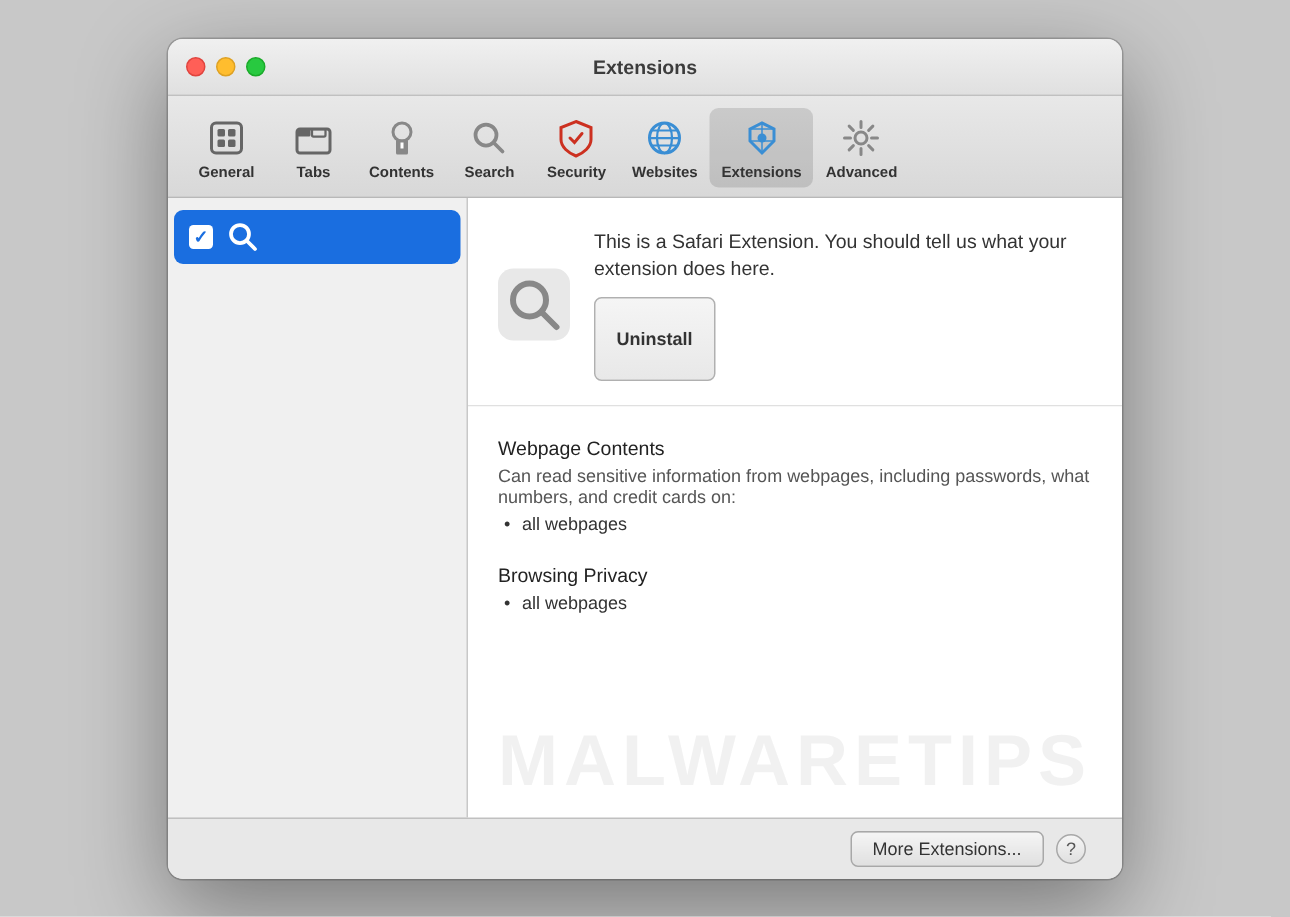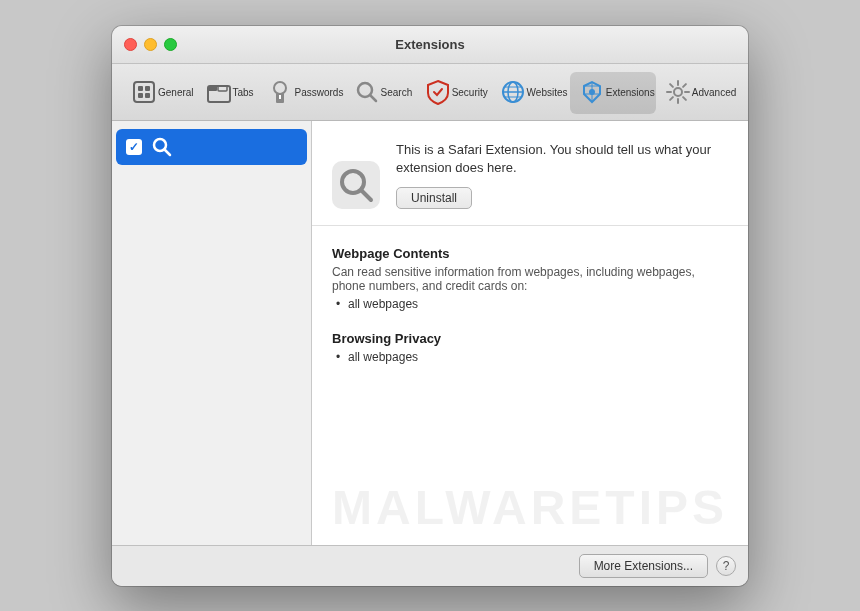--- a/index.html
+++ b/index.html
@@ -68,26 +68,27 @@
       border-bottom: 1px solid #b8b8b8;
       padding: 8px 10px 6px;
       display: flex;
       align-items: flex-end;
       gap: 0;
       flex-shrink: 0;
     }
 
     .toolbar-item {
       display: flex;
-      flex-direction: row;
+      flex-direction: column;
       align-items: center;
       padding: 4px 8px;
       border-radius: 6px;
       cursor: pointer;
       min-width: 58px;
+      font-weight: bold;
     }
 
     .toolbar-item.active {
       background: rgba(0,0,0,0.12);
     }
 
     .toolbar-icon {
       width: 32px;
       height: 32px;
       display: flex;
@@ -169,21 +170,21 @@
       flex: 1;
       background: white;
       display: flex;
       flex-direction: column;
       overflow: hidden;
     }
 
     
     .ext-header {
       display: flex;
-      align-items: flex-end;
+      align-items: center;
       padding: 20px 20px 16px;
       border-bottom: 1px solid #e0e0e0;
       gap: 16px;
       background: white;
     }
 
     .ext-icon {
       width: 48px;
       height: 48px;
       border-radius: 10px;
@@ -202,43 +203,44 @@
       font-size: 13px;
       color: #333;
       line-height: 1.4;
       margin-bottom: 10px;
     }
 
     .uninstall-btn {
       background: linear-gradient(to bottom, #f5f5f5, #e8e8e8);
       border: 1px solid #b0b0b0;
       border-radius: 5px;
-      padding: 3px 14px;
+      padding: 20px 14px;
       font-size: 12px;
       color: #333;
       cursor: pointer;
       display: inline-block;
+      font-weight: bold;
     }
 
     
     .permissions-section {
       padding: 20px;
       overflow-y: auto;
       flex: 1;
       background: white;
       position: relative;
     }
 
     .permission-group {
       margin-bottom: 20px;
     }
 
     .permission-title {
       font-size: 13px;
-      font-weight: bold;
+      font-weight: normal;
       color: #222;
       margin-bottom: 4px;
     }
 
     .permission-desc {
       font-size: 12px;
       color: #555;
       margin-bottom: 4px;
     }
 
@@ -272,21 +274,21 @@
       white-space: nowrap;
       pointer-events: none;
       letter-spacing: 4px;
       user-select: none;
     }
 
     
     .bottom-bar {
       background: #e8e8e8;
       border-top: 1px solid #c0c0c0;
-      padding: 8px 12px;
+      padding: 8px 24px;
       display: flex;
       justify-content: flex-end;
       align-items: center;
       gap: 8px;
       flex-shrink: 0;
     }
 
     .more-extensions-btn {
       background: linear-gradient(to bottom, #f5f5f5, #e0e0e0);
       border: 1px solid #a8a8a8;
@@ -358,21 +360,21 @@
 
 
     <div class="toolbar-item">
       <div class="toolbar-icon">
         <svg width="28" height="28" viewBox="0 0 28 28">
           <circle cx="14" cy="10" r="6" fill="none" stroke="#888" stroke-width="2"></circle>
           <rect x="10" y="15" width="8" height="10" rx="1" fill="#888"></rect>
           <line x1="14" y1="17" x2="14" y2="21" stroke="white" stroke-width="2"></line>
         </svg>
       </div>
-      <span class="toolbar-label">Passwords</span>
+      <span class="toolbar-label">Contents</span>
     </div>
 
     <div class="toolbar-item">
       <div class="toolbar-icon">
         <svg width="28" height="28" viewBox="0 0 28 28">
           <circle cx="12" cy="12" r="7" fill="none" stroke="#888" stroke-width="2.5"></circle>
           <line x1="17" y1="17" x2="23" y2="23" stroke="#888" stroke-width="2.5" stroke-linecap="round"></line>
         </svg>
       </div>
       <span class="toolbar-label">Search</span>
@@ -451,21 +453,21 @@
         </div>
         <div class="ext-info">
           <div class="ext-description">This is a Safari Extension. You should tell us what your extension does here.</div>
           <button class="uninstall-btn">Uninstall</button>
         </div>
       </div>
 
       <div class="permissions-section">
         <div class="permission-group">
           <div class="permission-title">Webpage Contents</div>
-          <div class="permission-desc">Can read sensitive information from webpages, including webpages, phone numbers, and credit cards on:</div>
+          <div class="permission-desc">Can read sensitive information from webpages, including passwords, what numbers, and credit cards on:</div>
           <ul class="permission-list">
             <li>all webpages</li>
           </ul>
         </div>
 
         <div class="permission-group">
           <div class="permission-title">Browsing Privacy</div>
           <ul class="permission-list">
             <li>all webpages</li>
           </ul>

